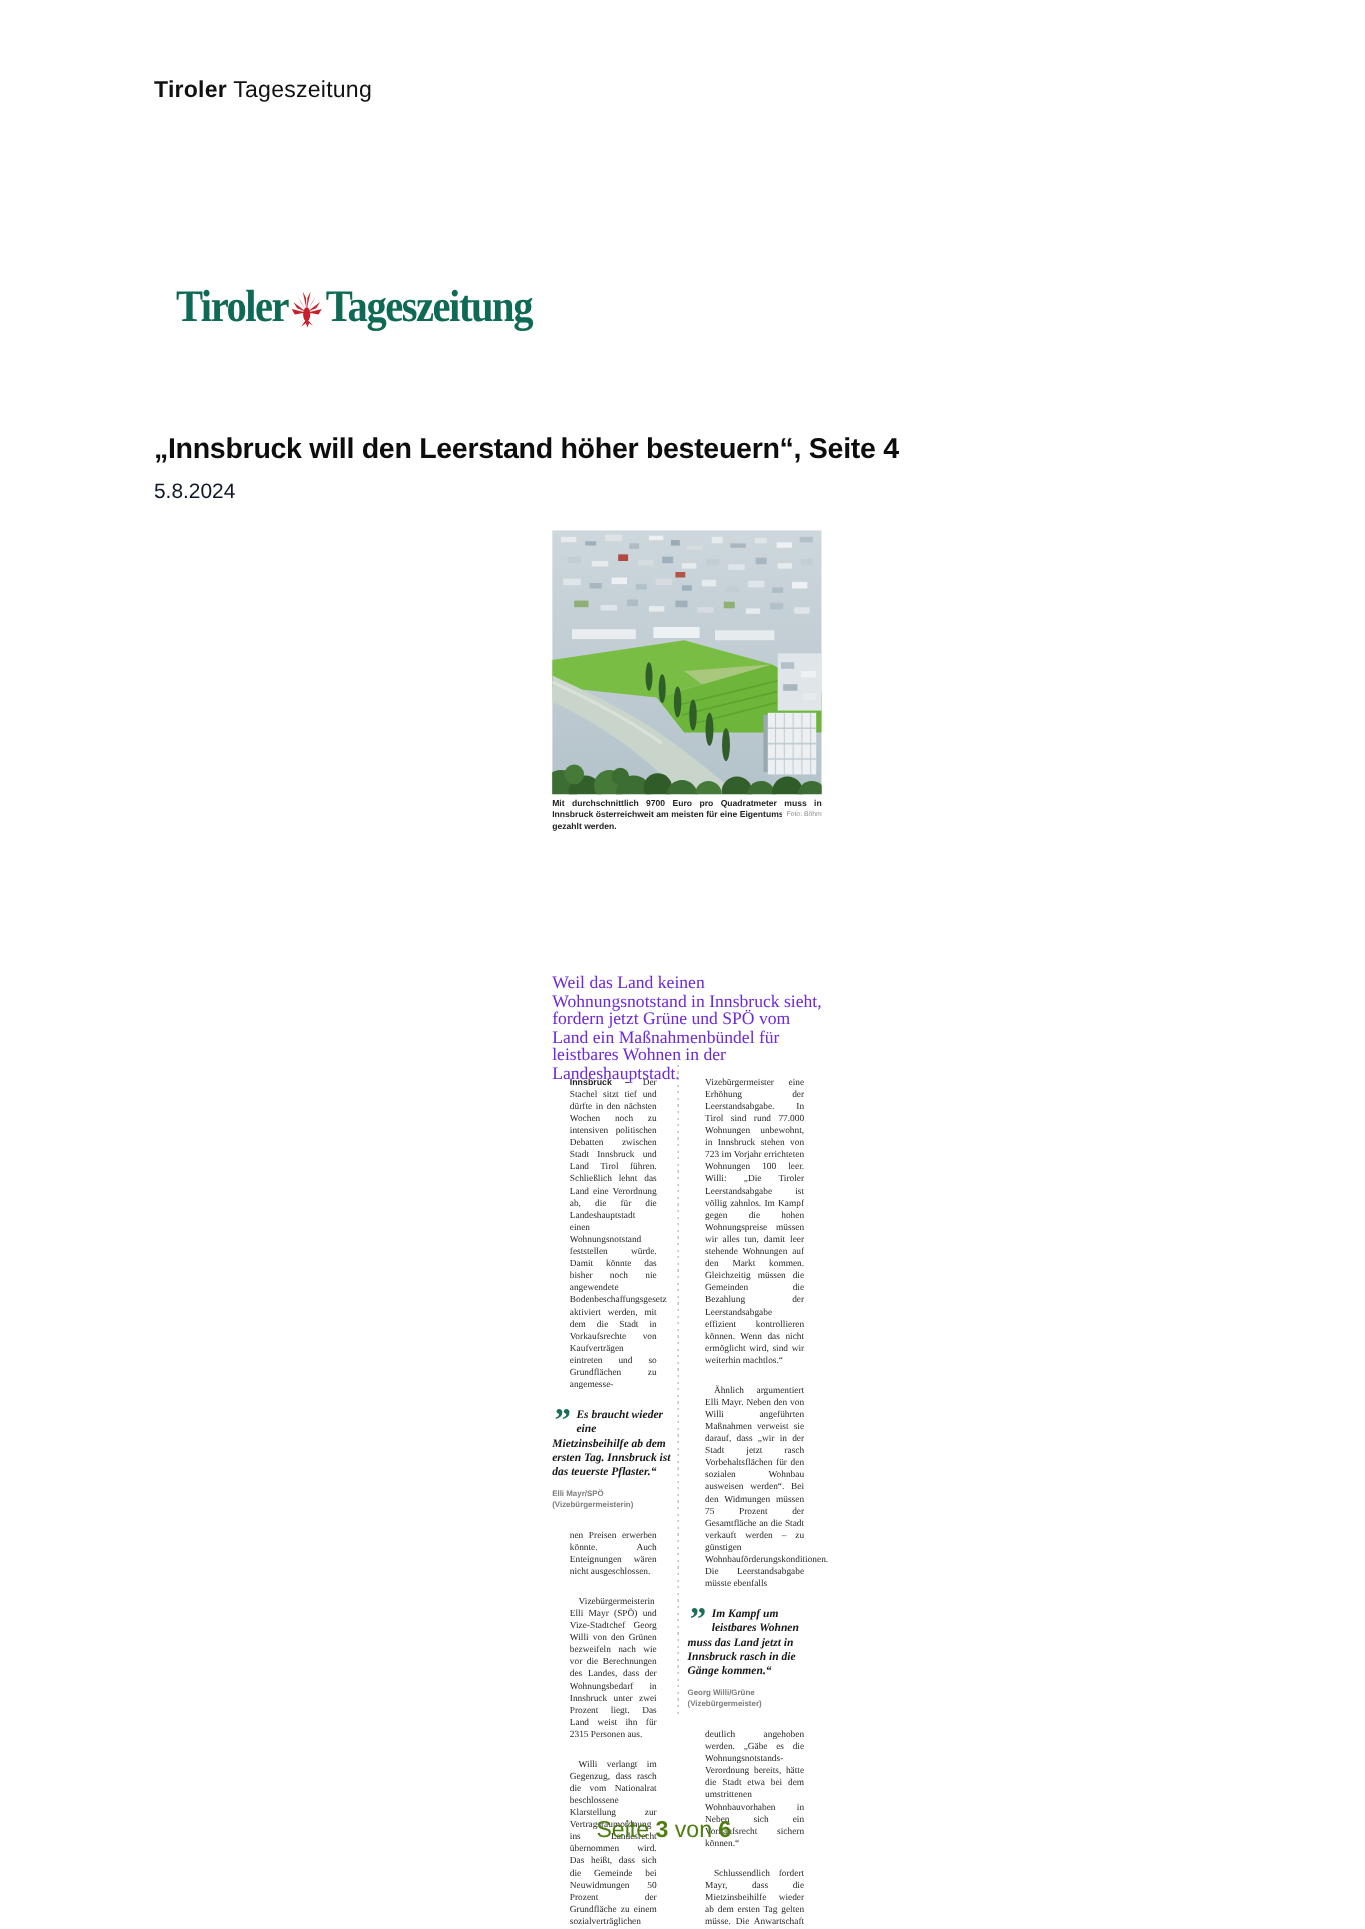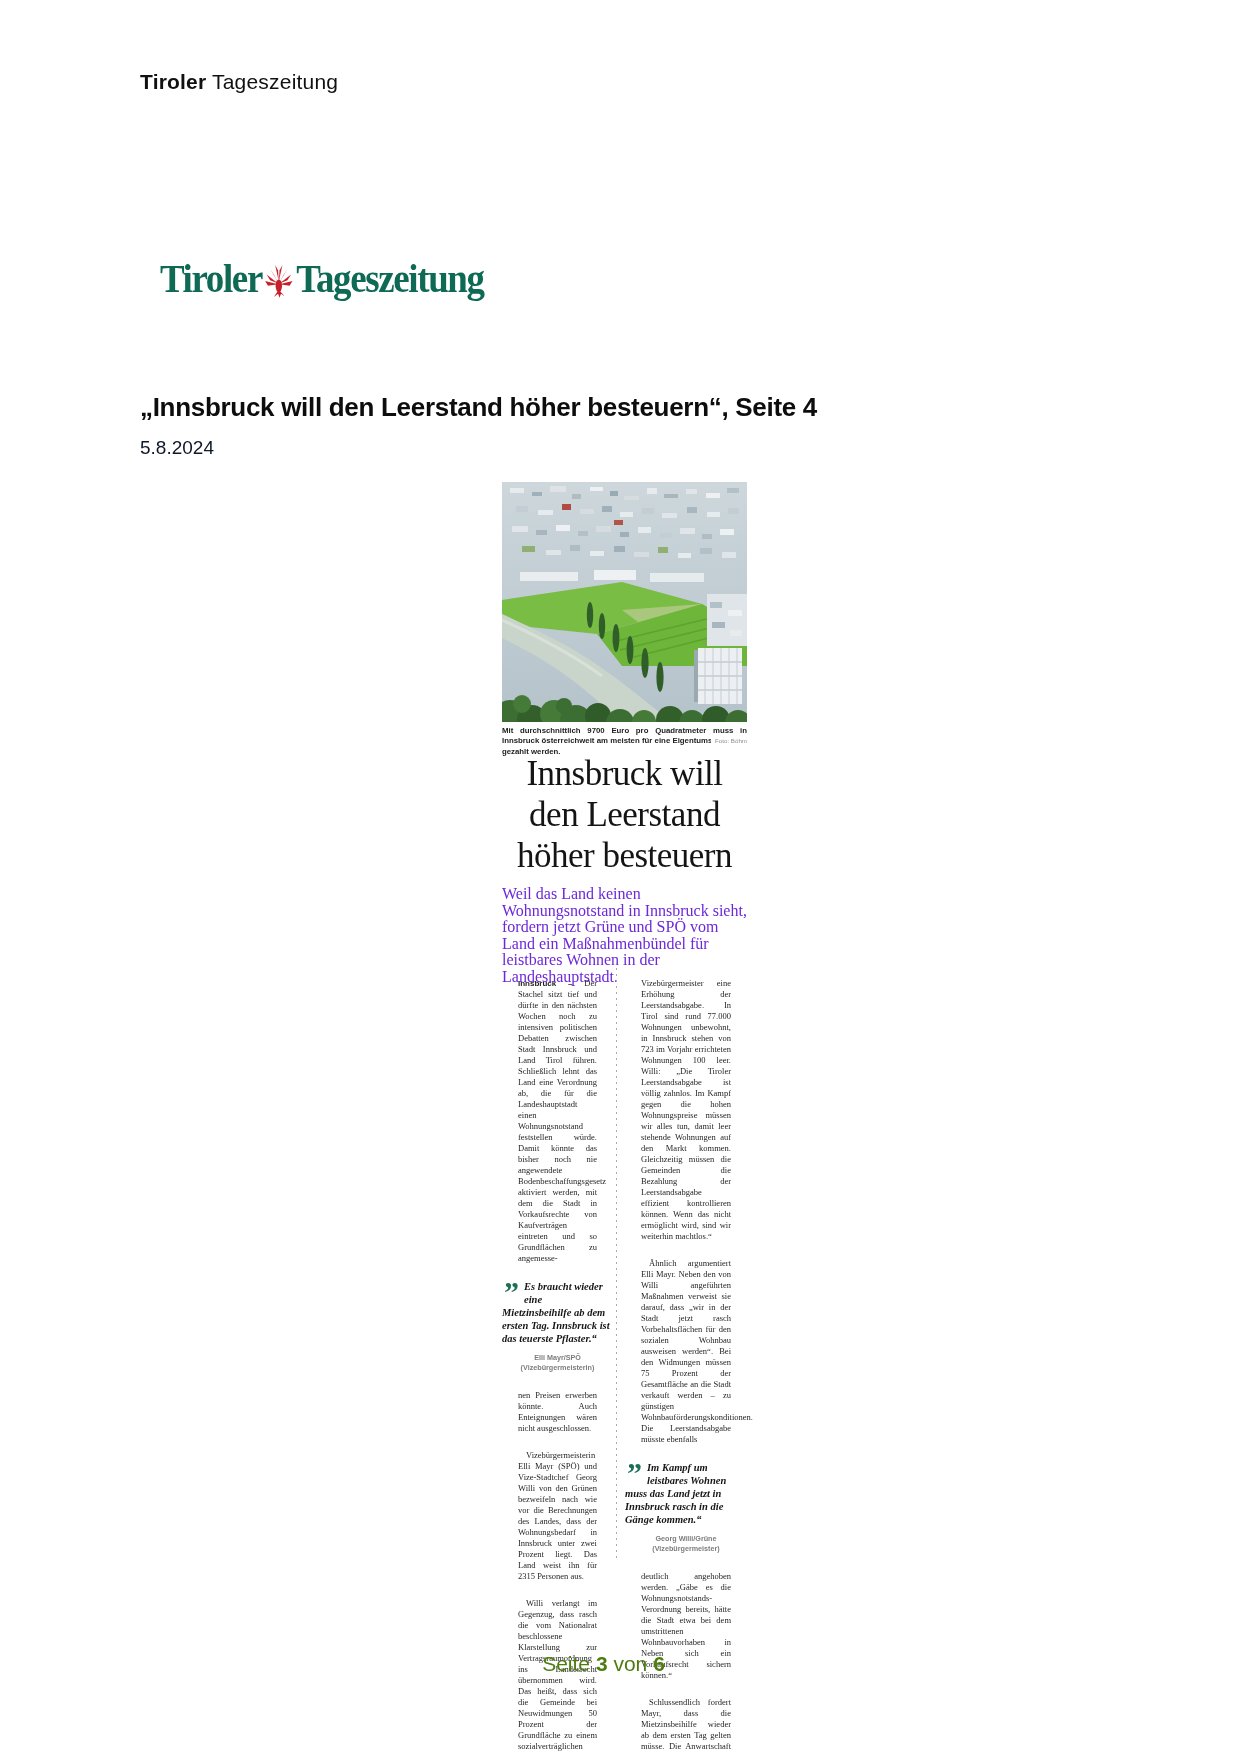--- a/index.html
+++ b/index.html
@@ -58,21 +58,21 @@
 
   
   .pullquote{margin:9px 0 10px 0;text-align:left;}
   .qmark{float:left;font-family:"Liberation Serif",serif;font-weight:bold;
          font-size:30px;line-height:20px;color:var(--quote-green);
          margin:2px 5px 0 2px;}
   .qtext{font-style:italic;font-weight:bold;font-size:10.5px;line-height:13px;
          color:#161616;}
   .qattr{clear:both;padding-top:8px;font-family:"Liberation Sans",sans-serif;
          font-style:normal;font-weight:bold;font-size:7.2px;line-height:1.45;
-         color:#7d7d7d;text-align:center;}
+         color:#7d7d7d;text-align:left;}
 
   
   .page-footer{left:0;top:1652px;width:1207px;text-align:center;font-size:21px;color:#4d7c0f;}
   .page-footer b{font-weight:bold;}
 </style>
 </head>
 <body>
 
 <div class="abs doc-header">
   <b>Tiroler</b>
@@ -205,25 +205,20 @@
       <circle cx="20" cy="222" r="9" fill="#457a39"></circle>
         <circle cx="62" cy="224" r="8" fill="#3c6d33"></circle>
     </g>
   </svg>
 
   <div class="abs caption">
     <span>Mit durchschnittlich 9700 Euro pro Quadratmeter muss in Innsbruck österreichweit am meisten für eine Eigentumswohnung gezahlt werden.</span>
     <span class="credit">Foto: Böhm</span>
   </div>
 
-  <div class="abs art-headline">
-    <div>Innsbruck will</div>
-    <div>den Leerstand</div>
-    <div>höher besteuern</div>
-  </div>
 
   <div class="abs lead">Weil das Land keinen Wohnungsnotstand in Innsbruck sieht, fordern jetzt Grüne und SPÖ vom Land ein Maßnahmenbündel für leistbares Wohnen in der Landeshauptstadt.</div>
 
   <div class="abs col-rule"></div>
 
   <div class="abs columns">
     <div class="col col-left">
       <p><span class="lead-in">Innsbruck –</span><span> Der Stachel sitzt tief und dürfte in den nächsten Wochen noch zu intensiven politischen Debatten zwischen Stadt Innsbruck und Land Tirol führen. Schließlich lehnt das Land eine Verordnung ab, die für die Landeshauptstadt einen Wohnungsnotstand feststellen würde. Damit könnte das bisher noch nie angewendete Bodenbeschaffungsgesetz aktiviert werden, mit dem die Stadt in Vorkaufsrechte von Kaufverträgen eintreten und so Grundflächen zu angemesse-</span></p>
       <div class="pullquote">
         <span class="qmark">”</span>

